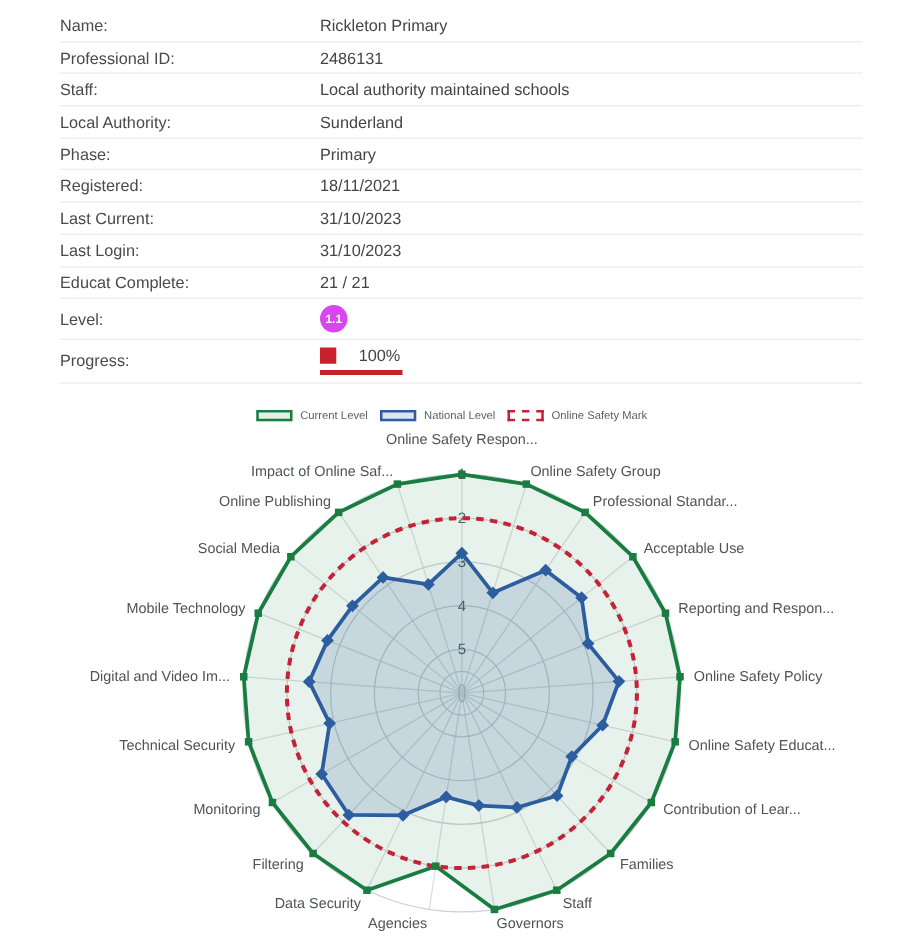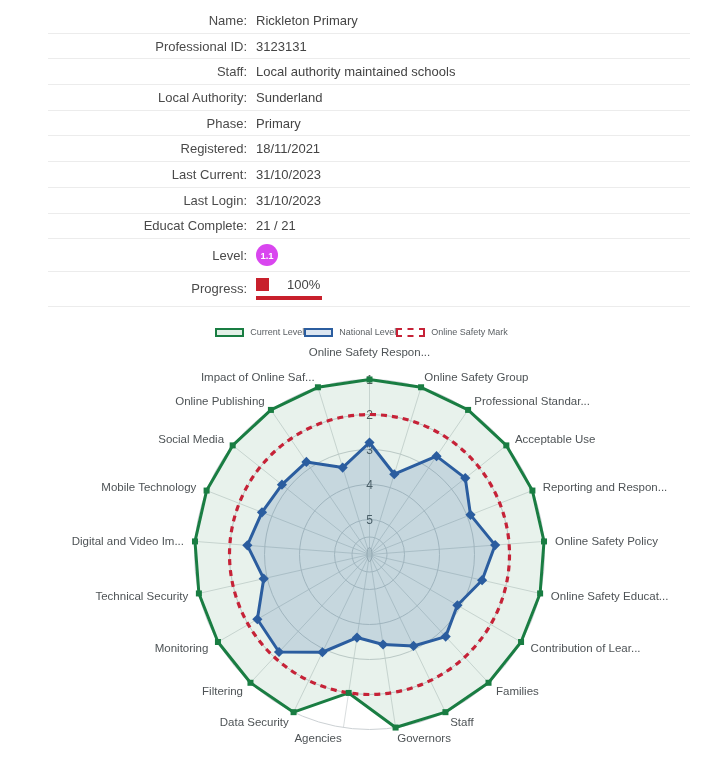--- a/index.html
+++ b/index.html
@@ -9,37 +9,37 @@
     color:#474747;position:relative;
   }
   
   .details{margin:8px 33px 0 48px;}
   .drow{
     display:flex;align-items:center;
     border-bottom:1px solid #ececec;
     min-height:25.7px;box-sizing:border-box;
     font-size:13px;
   }
-  .dlabel{width:208px;text-align:right;color:#4a4a4a;padding-right:9px;box-sizing:border-box;flex:none;}
+  .dlabel{width:208px;color:#4a4a4a;padding-right:9px;box-sizing:border-box;flex:none;}
   .dvalue{flex:1;text-align:left;color:#444444;}
   .drow.level-row{min-height:33px;}
   .drow.progress-row{min-height:35px;padding:4px 0 6px 0;}
   .level-badge{
     width:22px;height:22px;border-radius:50%;
     display:flex;align-items:center;justify-content:center;
     color:#ffffff;font-size:9.5px;font-weight:bold;
   }
   .progress-line{display:flex;align-items:center;}
   .progress-square{width:13px;height:13px;display:inline-block;flex:none;}
   .progress-text{margin-left:18px;font-size:13px;color:#444444;}
   .progress-bar{height:4px;width:66px;margin-top:4px;}
   
   .legend{
     margin-top:19px;display:flex;justify-content:center;align-items:center;
-    height:12px;
+    gap:10px;height:12px;
   }
   .legend-item{display:flex;align-items:center;gap:6px;}
   .legend-swatch{width:29px;height:9px;box-sizing:border-box;flex:none;}
   .legend-label{font-size:9px;color:#5a5f63;white-space:nowrap;}
   
   .chart-wrap{margin-top:2px;}
   svg{display:block;}
   .cat-label{font-size:11.5px;fill:#4e5356;}
   .tick-label{font-size:12px;fill:#565b5e;}
 </style>
@@ -47,21 +47,21 @@
 <body>
 
 <div class="details">
   <div>
       <div class="drow">
         <div class="dlabel">Name:</div>
         <div class="dvalue">Rickleton Primary</div>
       </div>
       <div class="drow">
         <div class="dlabel">Professional ID:</div>
-        <div class="dvalue">3123131</div>
+        <div class="dvalue">2486131</div>
       </div>
       <div class="drow">
         <div class="dlabel">Staff:</div>
         <div class="dvalue">Local authority maintained schools</div>
       </div>
       <div class="drow">
         <div class="dlabel">Local Authority:</div>
         <div class="dvalue">Sunderland</div>
       </div>
       <div class="drow">

